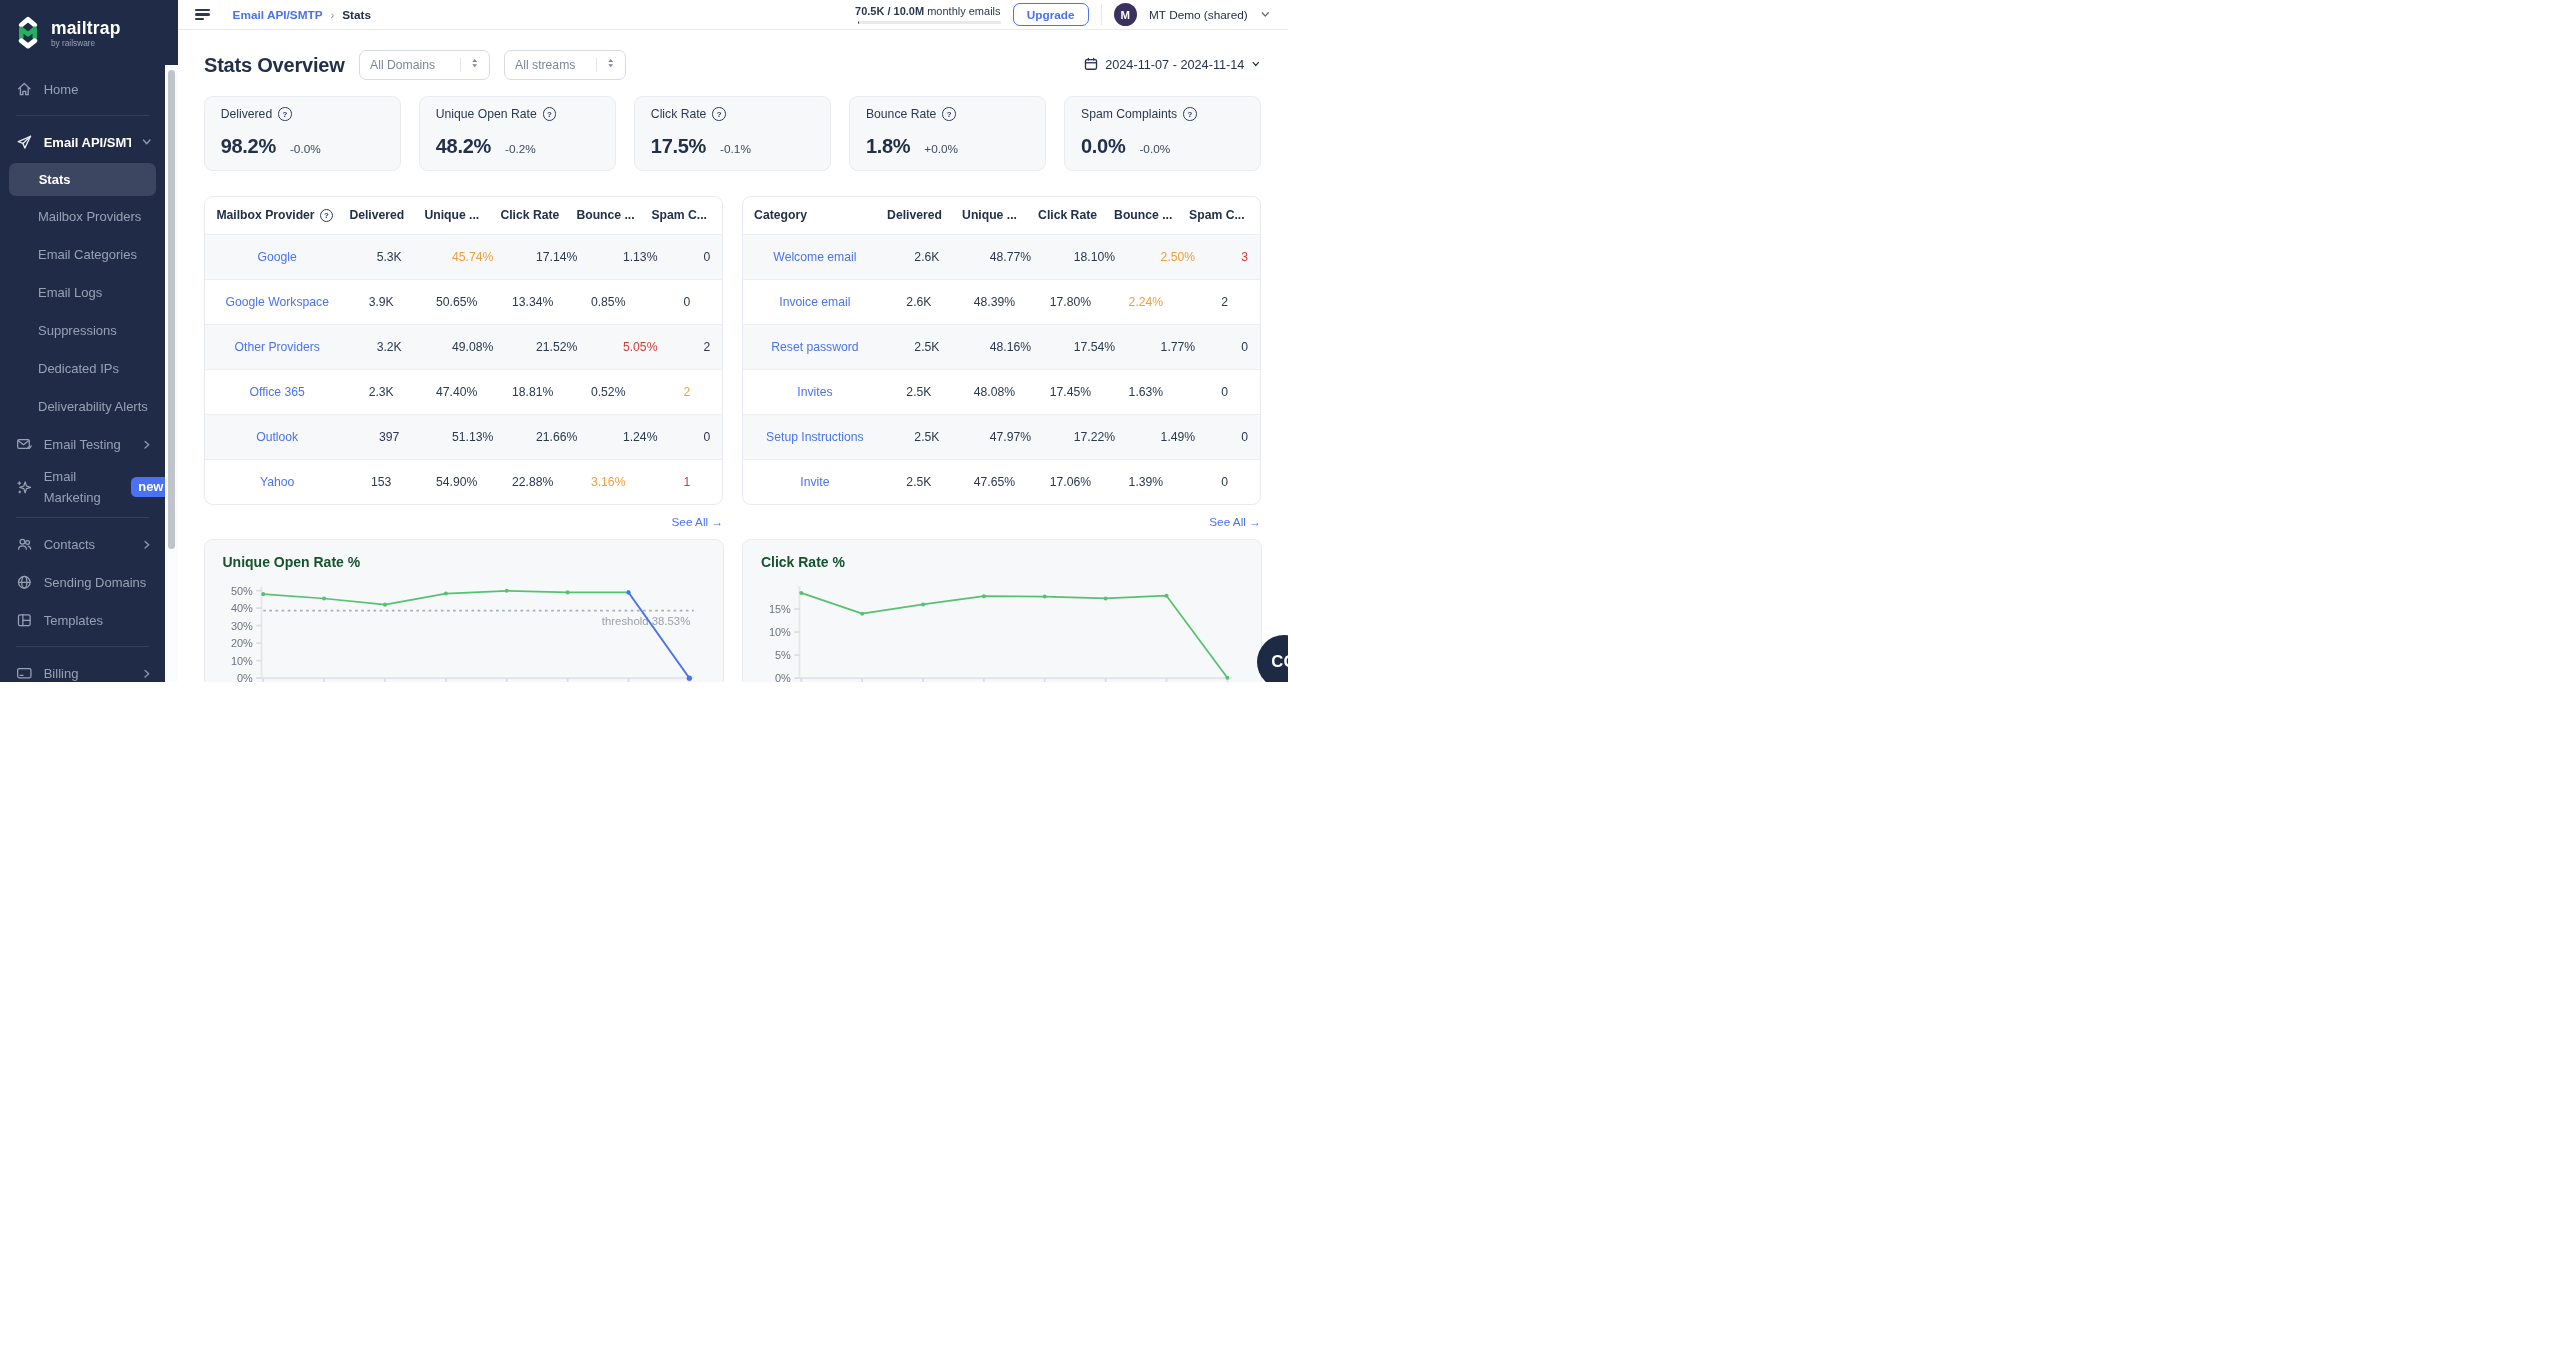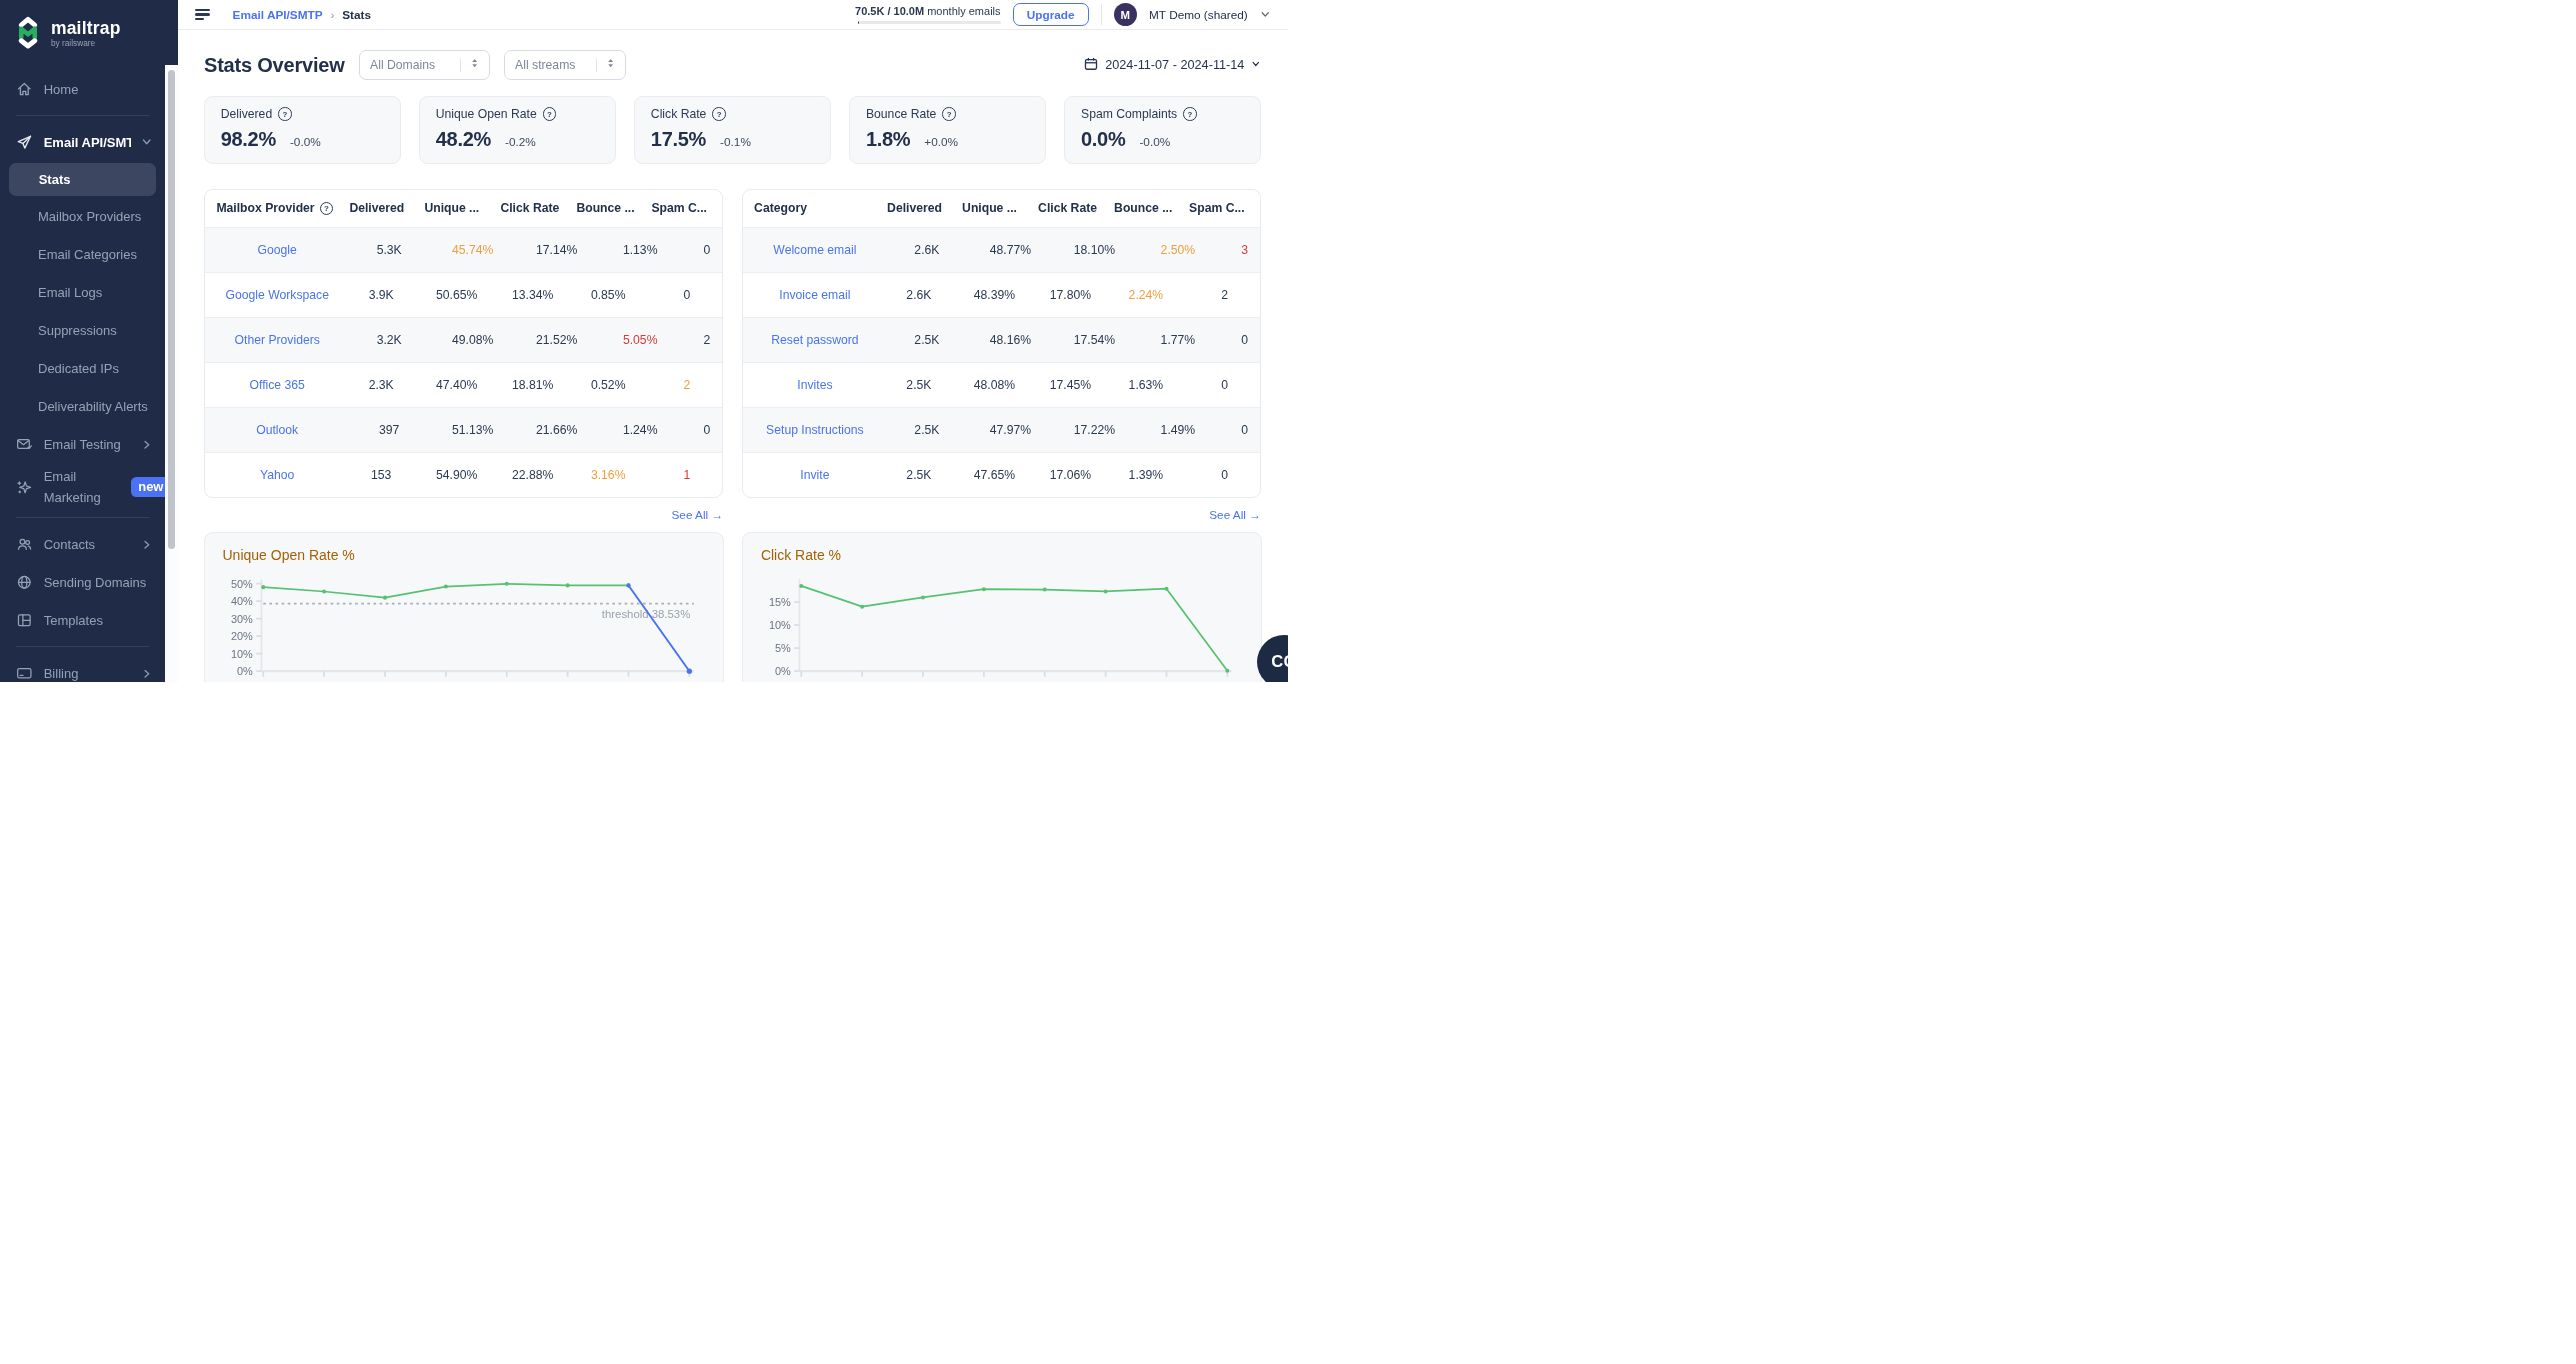--- a/index.html
+++ b/index.html
@@ -65,21 +65,21 @@
   .select .stext{flex:1;}
   .date-range{margin-left:auto;display:flex;align-items:center;gap:7px;color:#24334f;
     font-size:12.7px;font-weight:500;cursor:pointer;}
   
   .stat-cards{display:flex;gap:18.4px;margin-top:15.7px;}
   .stat-card{flex:1;background:#f7f8f9;border:0.9px solid #e9ebee;border-radius:8.7px;
     padding:10.5px 15.7px 12.2px;box-sizing:border-box;}
   .stat-label{display:flex;align-items:center;gap:6.1px;font-size:12.2px;color:#2b3a52;}
   .qmark{width:11.4px;height:11.4px;border:1px solid #2b3b57;border-radius:50%;display:inline-flex;
     align-items:center;justify-content:center;font-size:7.9px;color:#2b3b57;font-weight:600;flex:0 0 11.4px;}
-  .stat-value-row{display:flex;align-items:baseline;margin-top:7px;}
+  .stat-value-row{display:flex;align-items:baseline;margin-top:14px;}
   .stat-value{font-size:20px;font-weight:800;color:#22304a;letter-spacing:-0.3px;}
   .stat-delta{font-size:11.8px;color:#3f4c61;margin-left:14px;}
   
   .tables-row{display:flex;gap:18.4px;margin-top:24.5px;}
   .content-col{flex:1;min-width:0;}
   .table-card{background:#fff;border:0.9px solid #e7eaee;border-radius:8.7px;overflow:hidden;}
   .t-head,.t-row{display:grid;grid-template-columns:133px 75px 76px 76px 75px 1fr;align-items:center;text-align:center;}
   .t-head{height:37px;border-bottom:0.9px solid #eceef1;}
   .t-row{height:44px;}
   .t-row + .t-row{border-top:0.9px solid #eceef1;}
@@ -88,21 +88,21 @@
   .t-head .t-cell{font-weight:700;color:#22304a;display:flex;align-items:center;gap:5.2px;}
   .t-cell.link{color:#4a73ef;cursor:pointer;}
   .t-cell.orange{color:#ef9f3d;}
   .t-cell.red{color:#d63a31;}
   .see-all-row{text-align:right;margin-top:7.9px;}
   .see-all{color:#4a72f2;font-size:11.8px;text-decoration:none;cursor:pointer;}
   
   .charts-row{display:flex;gap:18.4px;margin-top:10.5px;}
   .chart-card{flex:1;background:#f7f8f9;border:0.9px solid #e9ebee;border-radius:8.7px;
     padding:12.2px 17.5px;box-sizing:border-box;height:175px;}
-  .chart-title{font-size:14px;font-weight:400;color:#a16207;margin:1.7px 0 3.5px;}
+  .chart-title{font-size:14px;font-weight:700;color:#14532d;margin:1.7px 0 3.5px;}
   .chart-svg{display:block;}
   .chart-svg text{font-family:"Liberation Sans", sans-serif;font-size:12.5px;fill:#6b7482;}
   .chart-svg .thr-lbl{fill:#9aa3ad;font-size:13px;}
   
   .chat-bubble{position:absolute;left:1257px;top:635px;width:54px;height:54px;border-radius:50%;
     background:#1d2a44;color:#fff;display:flex;align-items:center;justify-content:center;
     font-size:16.6px;font-weight:700;letter-spacing:0.4px;cursor:pointer;}
 </style>
 </head>
 <body>

